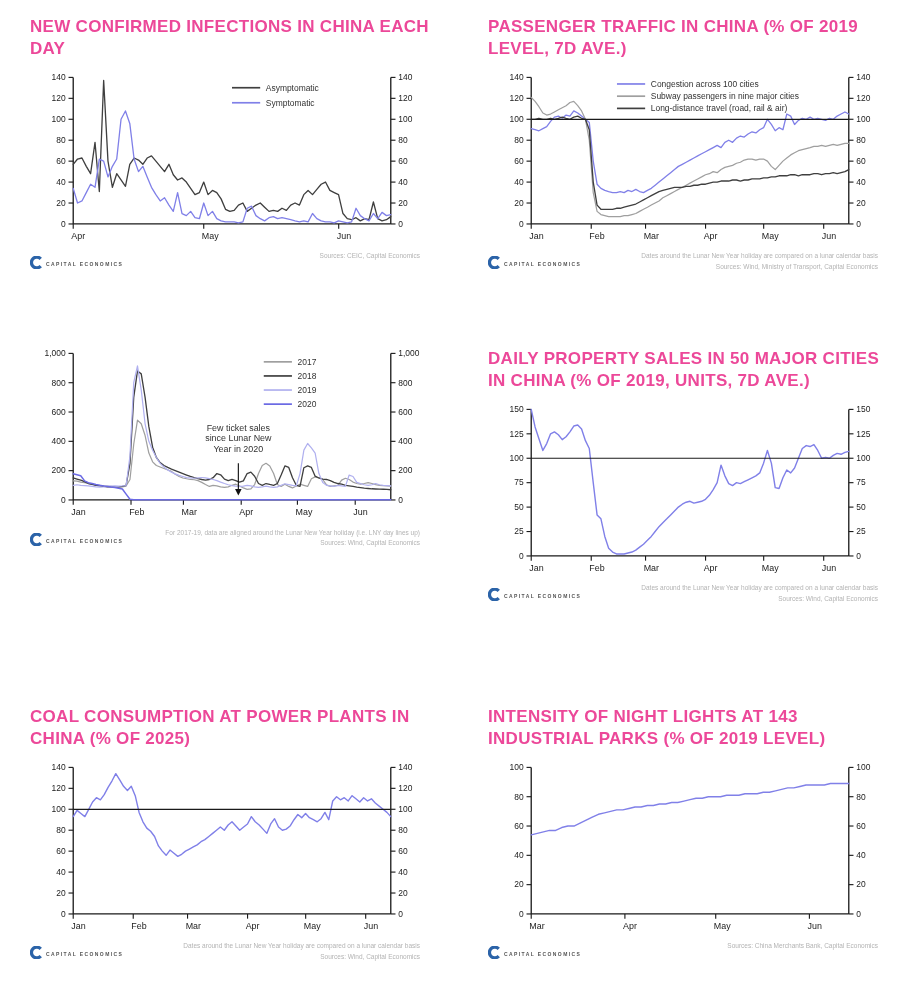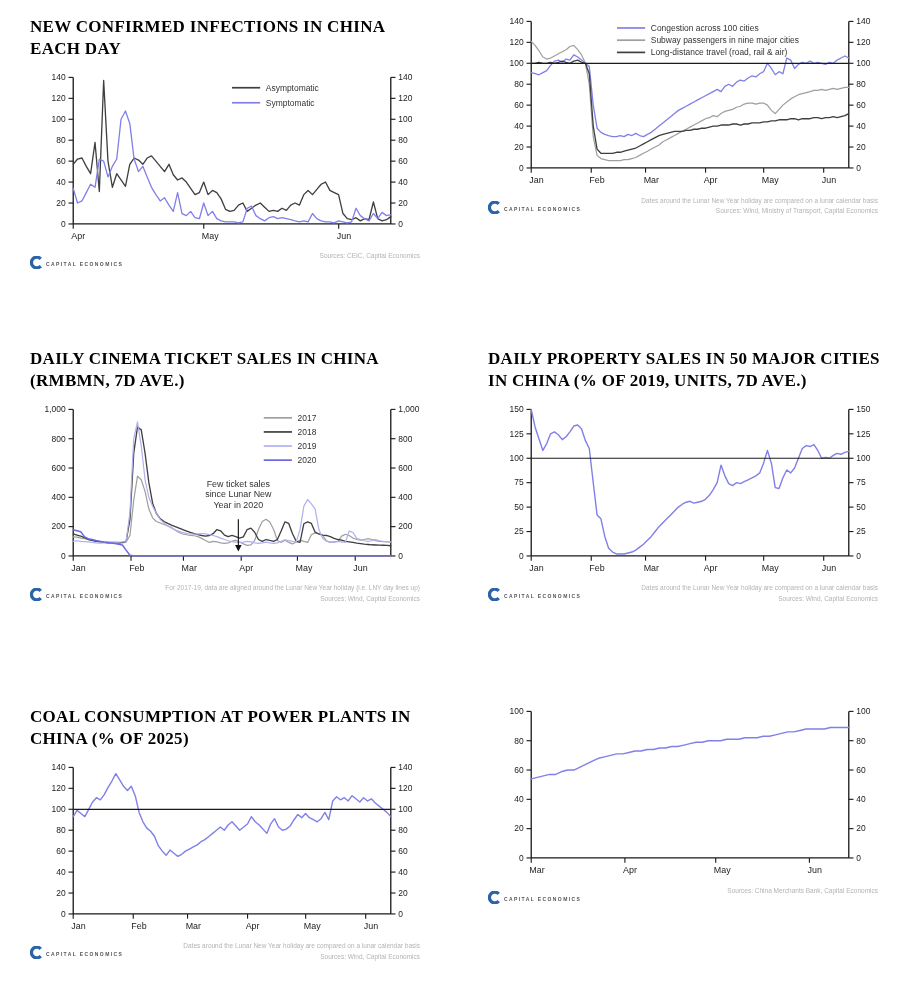--- a/index.html
+++ b/index.html
@@ -1,20 +1,20 @@
 <!DOCTYPE html>
 <html><head>
 <meta charset="utf-8">
 <style>
   html,body{margin:0;padding:0;background:#ffffff;}
   body{width:916px;height:995px;font-family:"Liberation Sans",sans-serif;overflow:hidden;}
   .grid{display:grid;grid-template-columns:458px 458px;grid-template-rows:332px 358px 305px;}
   .panel{box-sizing:border-box;padding:12px 24px 0 30px;overflow:hidden;}
-  h2.chart-title{margin:4px 0 8px 0;font-size:17px;line-height:1.28;color:#000000;
-    letter-spacing:.3px;font-weight:700;font-family:Liberation Serif, serif;}
+  h2.chart-title{margin:4px 0 8px 0;font-size:17px;line-height:1.28;color:#ec4899;
+    letter-spacing:.3px;font-weight:700;}
   .chart-box{width:100%;}
   .chart-box svg{display:block;width:100%;font-family:"Liberation Sans",sans-serif;}
   .panel-footer{display:flex;justify-content:space-between;align-items:flex-start;margin-top:-4px;}
   .ce-logo{display:flex;align-items:center;gap:3px;flex:0 0 auto;padding-top:4px;}
   .ce-logo-text{font-size:5px;letter-spacing:1.4px;color:#555;font-weight:700;white-space:nowrap;}
   .footnotes{text-align:right;font-size:6.5px;color:#b3b3b3;line-height:1.6;padding-right:14px;min-height:10px;}
 </style>
 </head>
 <body>
 
@@ -83,20 +83,21 @@
         <span class="ce-logo-text">CAPITAL ECONOMICS</span>
       </div>
       <div class="footnotes">
         <div>Sources: CEIC, Capital Economics</div>
         <div></div>
       </div>
     </div>
   </div>
 
   <div class="panel">
+    <h2 class="chart-title">PASSENGER TRAFFIC IN CHINA (% OF 2019 LEVEL, 7D AVE.)</h2>
     <div class="chart-box">
         <svg viewBox="0 0 430 200">
           <line x1="46" y1="10" x2="46" y2="166" stroke="#1a1a1a" stroke-width="1.4"></line>
           <line x1="384" y1="10" x2="384" y2="166" stroke="#1a1a1a" stroke-width="1.4"></line>
           <line x1="46" y1="166" x2="384" y2="166" stroke="#1a1a1a" stroke-width="1.4"></line>
           <line x1="41" y1="166" x2="46" y2="166" stroke="#1a1a1a" stroke-width="1.2"></line>
           <line x1="384" y1="166" x2="389" y2="166" stroke="#1a1a1a" stroke-width="1.2"></line>
           <text x="38" y="169" text-anchor="end" font-size="9" fill="#222222">0</text>
           <text x="392" y="169" text-anchor="start" font-size="9" fill="#222222">0</text>
           <line x1="41" y1="143.71428571428572" x2="46" y2="143.71428571428572" stroke="#1a1a1a" stroke-width="1.2"></line>
@@ -161,21 +162,20 @@
         <span class="ce-logo-text">CAPITAL ECONOMICS</span>
       </div>
       <div class="footnotes">
         <div>Dates around the Lunar New Year holiday are compared on a lunar calendar basis</div>
         <div>Sources: Wind, Ministry of Transport, Capital Economics</div>
       </div>
     </div>
   </div>
 
   <div class="panel">
-    <h2 class="chart-title">DAILY CINEMA TICKET SALES IN CHINA (RMBMN, 7D AVE.)</h2>
     <div class="chart-box">
         <svg viewBox="0 0 430 200">
           <line x1="46" y1="10" x2="46" y2="166" stroke="#1a1a1a" stroke-width="1.4"></line>
           <line x1="384" y1="10" x2="384" y2="166" stroke="#1a1a1a" stroke-width="1.4"></line>
           <line x1="46" y1="166" x2="384" y2="166" stroke="#1a1a1a" stroke-width="1.4"></line>
           <line x1="41" y1="166" x2="46" y2="166" stroke="#1a1a1a" stroke-width="1.2"></line>
           <line x1="384" y1="166" x2="389" y2="166" stroke="#1a1a1a" stroke-width="1.2"></line>
           <text x="38" y="169" text-anchor="end" font-size="9" fill="#222222">0</text>
           <text x="392" y="169" text-anchor="start" font-size="9" fill="#222222">0</text>
           <line x1="41" y1="134.8" x2="46" y2="134.8" stroke="#1a1a1a" stroke-width="1.2"></line>
@@ -377,20 +377,21 @@
         <span class="ce-logo-text">CAPITAL ECONOMICS</span>
       </div>
       <div class="footnotes">
         <div>Dates around the Lunar New Year holiday are compared on a lunar calendar basis</div>
         <div>Sources: Wind, Capital Economics</div>
       </div>
     </div>
   </div>
 
   <div class="panel">
+    <h2 class="chart-title">INTENSITY OF NIGHT LIGHTS AT 143 INDUSTRIAL PARKS (% OF 2019 LEVEL)</h2>
     <div class="chart-box">
         <svg viewBox="0 0 430 200">
           <line x1="46" y1="10" x2="46" y2="166" stroke="#1a1a1a" stroke-width="1.4"></line>
           <line x1="384" y1="10" x2="384" y2="166" stroke="#1a1a1a" stroke-width="1.4"></line>
           <line x1="46" y1="166" x2="384" y2="166" stroke="#1a1a1a" stroke-width="1.4"></line>
           <line x1="41" y1="166" x2="46" y2="166" stroke="#1a1a1a" stroke-width="1.2"></line>
           <line x1="384" y1="166" x2="389" y2="166" stroke="#1a1a1a" stroke-width="1.2"></line>
           <text x="38" y="169" text-anchor="end" font-size="9" fill="#222222">0</text>
           <text x="392" y="169" text-anchor="start" font-size="9" fill="#222222">0</text>
           <line x1="41" y1="134.8" x2="46" y2="134.8" stroke="#1a1a1a" stroke-width="1.2"></line>

